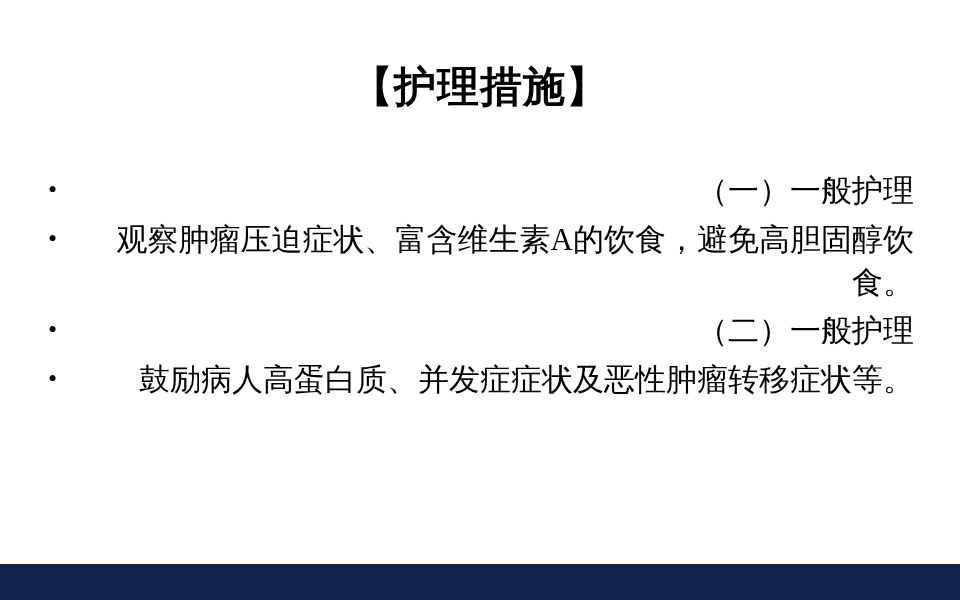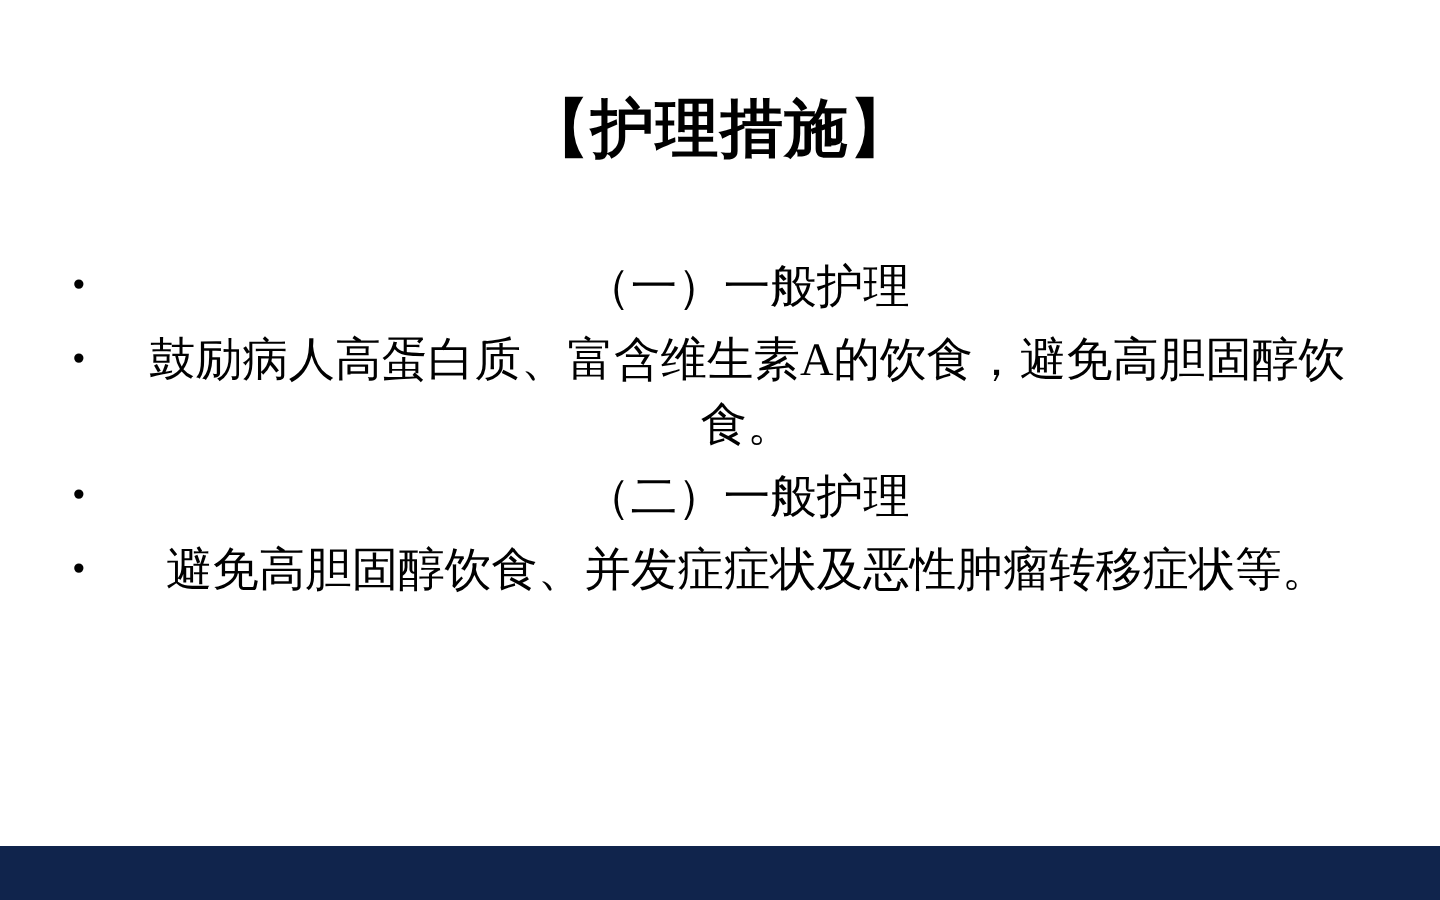--- a/index.html
+++ b/index.html
@@ -52,21 +52,21 @@
   .bullet-marker {
     flex: 0 0 auto;
     width: 34px;
     font-size: 26px;
     line-height: 1.55;
     text-align: left;
     color: #000000;
   }
   .bullet-text {
     flex: 1 1 auto;
-    text-align: center;
+    text-align: right;
   }
   .footer-bar {
     position: absolute;
     left: 0;
     bottom: 0;
     width: 960px;
     height: 36px;
     background: #10244c;
   }
   .footer-accent {
@@ -85,28 +85,28 @@
 
   <div class="slide-title">【护理措施】</div>
 
   <ul class="body-list">
     <li class="bullet-item">
       <span class="bullet-marker">•</span>
       <span class="bullet-text">（一）一般护理</span>
     </li>
     <li class="bullet-item">
       <span class="bullet-marker">•</span>
-      <span class="bullet-text">鼓励病人高蛋白质、富含维生素A的饮食，避免高胆固醇饮食。</span>
+      <span class="bullet-text">观察肿瘤压迫症状、富含维生素A的饮食，避免高胆固醇饮食。</span>
     </li>
     <li class="bullet-item">
       <span class="bullet-marker">•</span>
       <span class="bullet-text">（二）一般护理</span>
     </li>
     <li class="bullet-item">
       <span class="bullet-marker">•</span>
-      <span class="bullet-text">避免高胆固醇饮食、并发症症状及恶性肿瘤转移症状等。</span>
+      <span class="bullet-text">鼓励病人高蛋白质、并发症症状及恶性肿瘤转移症状等。</span>
     </li>
   </ul>
 
   <div class="footer-accent"></div>
   <div class="footer-bar"></div>
 
 </div>
 
 </body></html>

